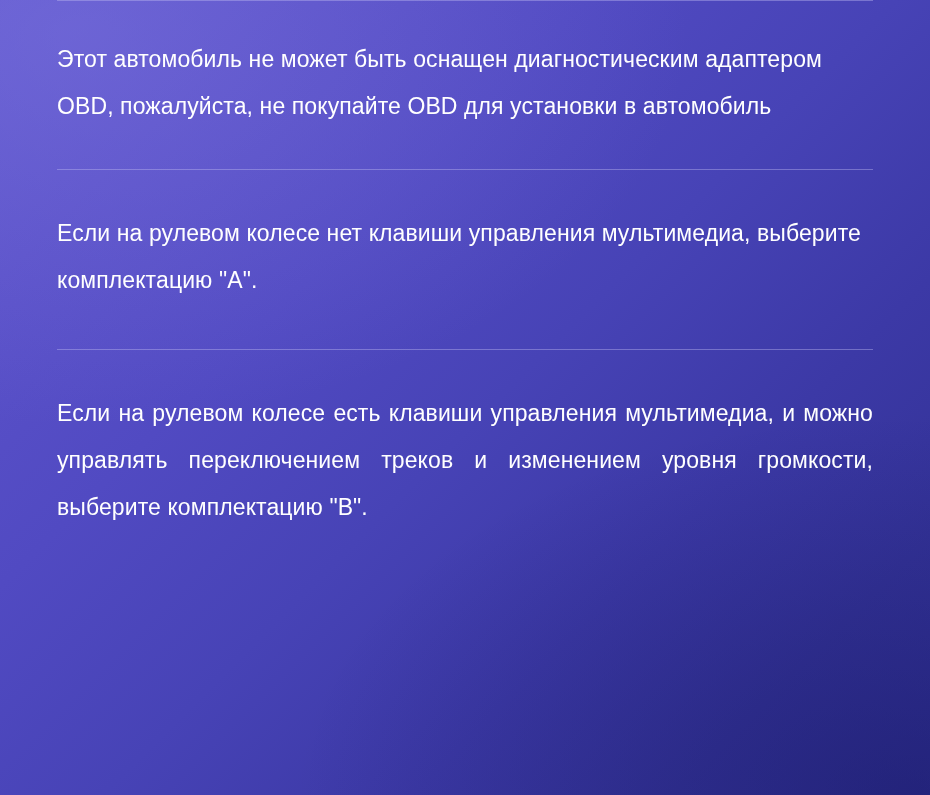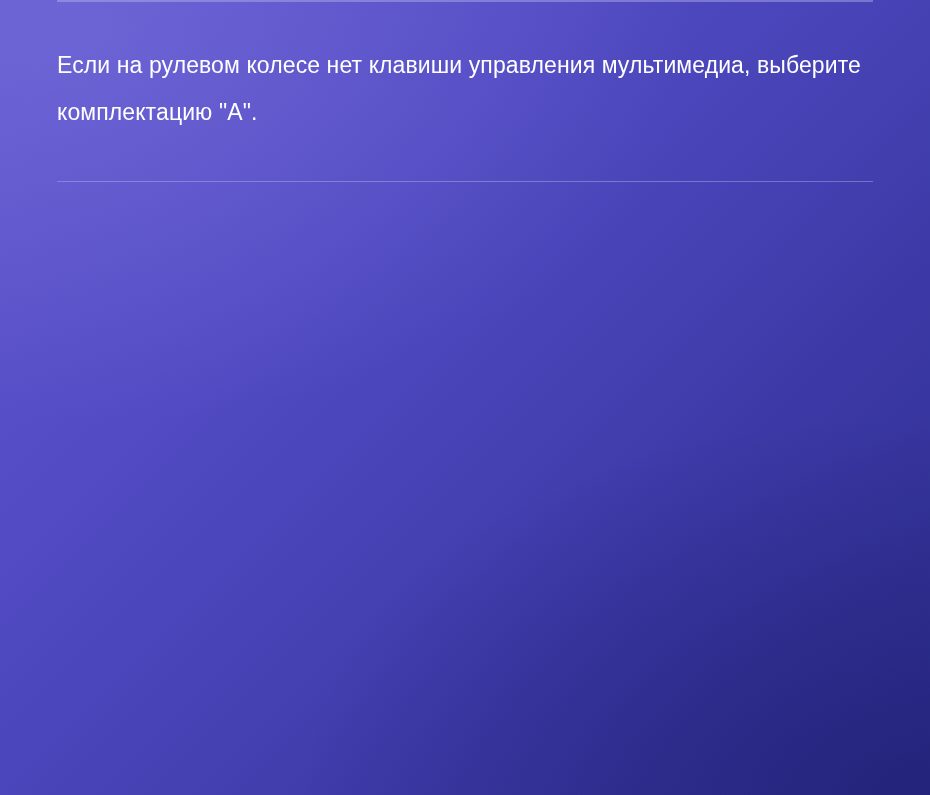--- a/index.html
+++ b/index.html
@@ -104,24 +104,30 @@
 </style>
 </head>
 <body>
 
 <div id="notice-card">
   <div class="content">
 
 
     <hr class="divider">
 
+    <div class="notice-block block-1">
+      <p class="notice-text">Этот автомобиль не может быть оснащен диагностическим адаптером OBD, пожалуйста, не покупайте OBD для установки в автомобиль</p>
+    </div>
 
     <hr class="divider">
 
     <div class="notice-block block-2">
       <p class="notice-text">Если на рулевом колесе нет клавиши управления мультимедиа, выберите комплектацию "A".</p>
     </div>
 
     <hr class="divider">
 
+    <div class="notice-block block-3">
+      <p class="notice-text">Если на рулевом колесе есть клавиши управления мультимедиа, и можно управлять переключением треков и изменением уровня громкости, выберите комплектацию "B".</p>
+    </div>
 
   </div>
 </div>
 
 </body></html>

